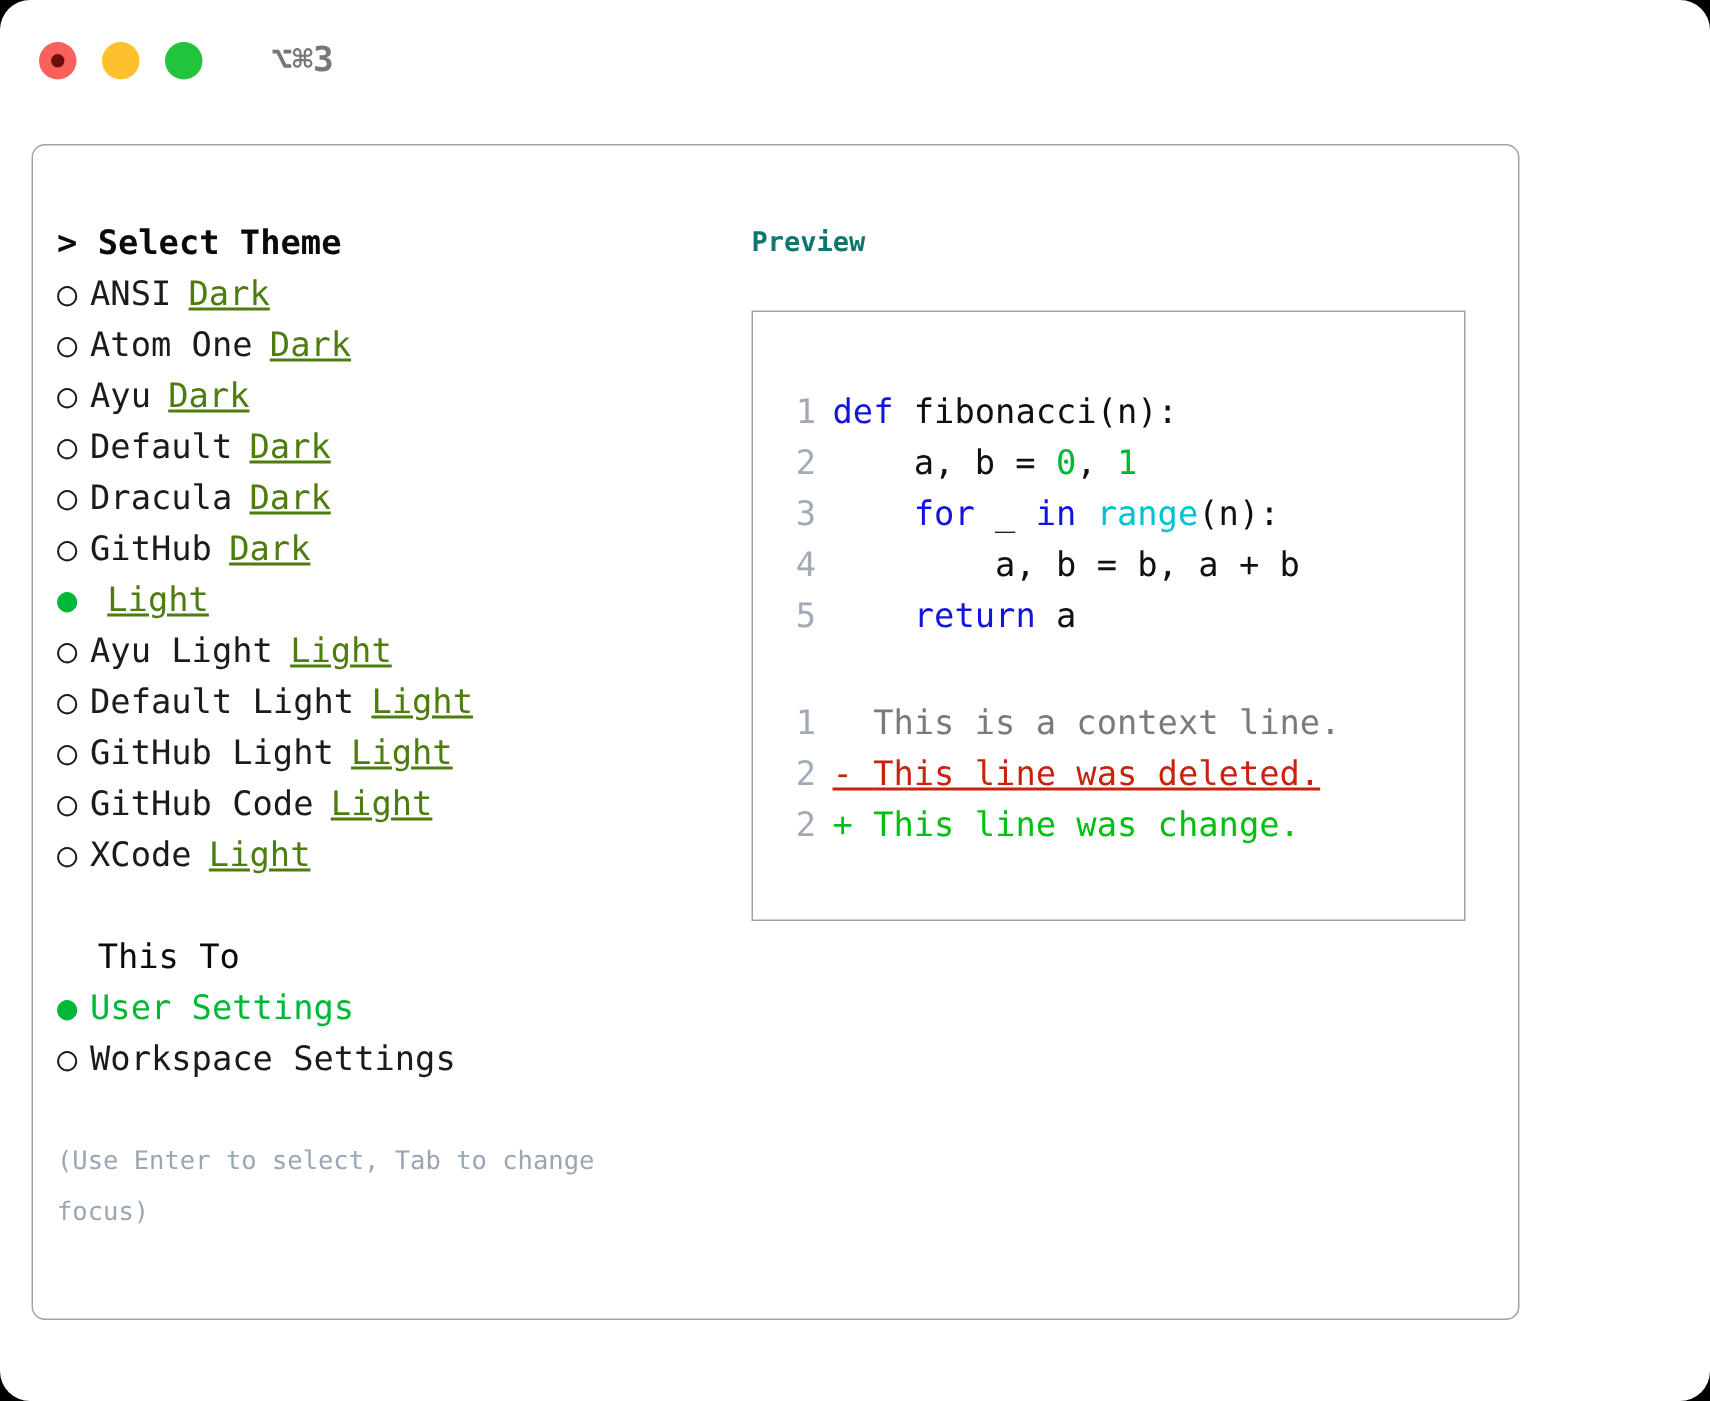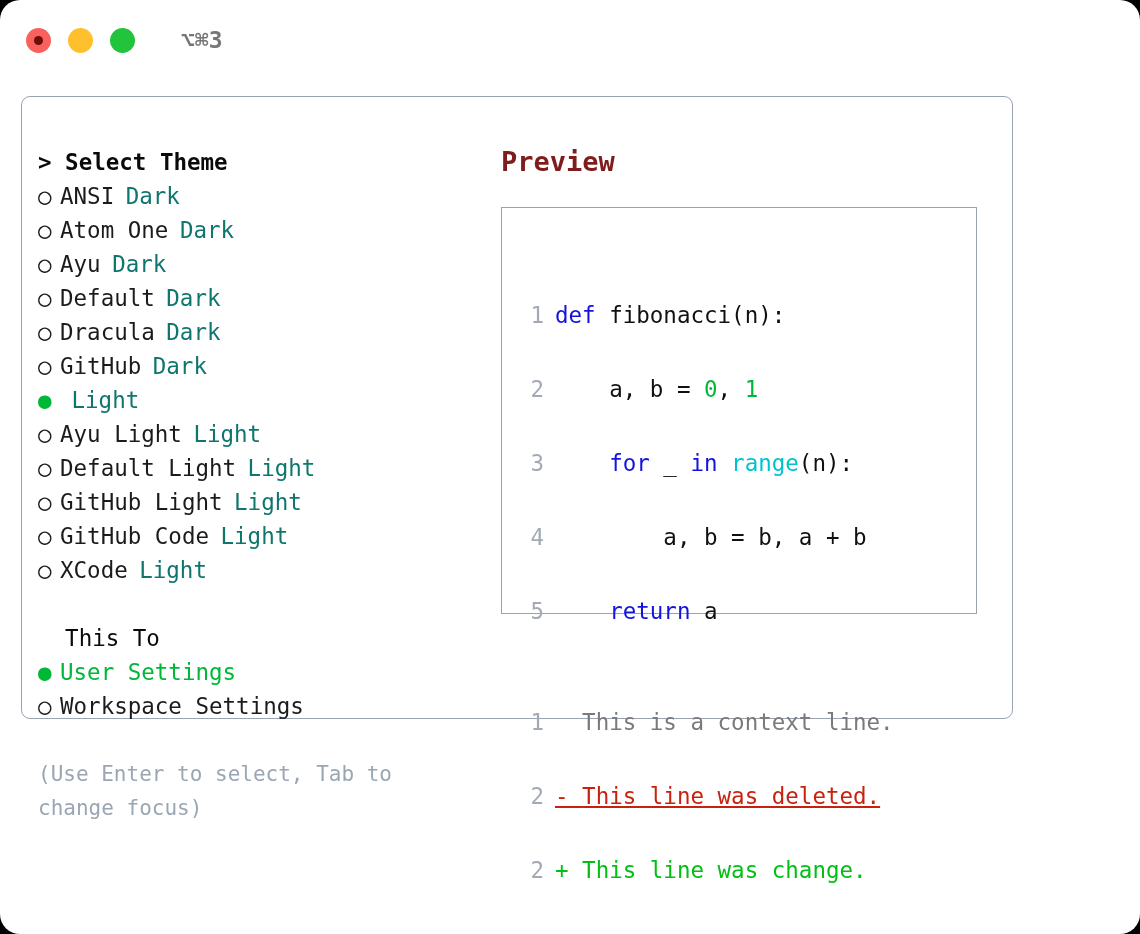--- a/index.html
+++ b/index.html
@@ -66,21 +66,21 @@
     letter-spacing: 0px;
     line-height: 1;
   }
 
   
   .frame {
     position: absolute;
     left: 21px;
     top: 96px;
     width: 992px;
-    height: 623px;
+    height: 784px;
     border: 1.5px solid #9aa3b0;
     border-radius: 9px;
     box-sizing: border-box;
     background: #ffffff;
   }
 
   .columns {
     position: absolute;
     left: 0; top: 0;
     width: 100%; height: 100%;
@@ -115,44 +115,45 @@
     width: 22px;
     flex: 0 0 22px;
     text-align: left;
     font-size: 22.5px;
     line-height: 34px;
   }
   .opt-row.selected .bullet,
   .opt-row.selected .opt-label { color: #00b838; }
   .opt-label { color: inherit; }
   .opt-suffix {
-    color: #0f766e;
+    color: #4d7c0f;
     margin-left: 11.5px;
+    text-decoration: underline;
   }
   .spacer-row { height: 34px; }
   .hint {
     margin-top: 34px;
-    font-size: 21px;
+    font-size: 17px;
     line-height: 34px;
     color: #9aa6b4;
     width: 415px;
   }
 
   
   .right-col {
     position: absolute;
     left: 479px;
     top: 48px;
     width: 500px;
   }
   .preview-title {
-    font-size: 27px;
+    font-size: 18px;
     line-height: 34px;
     font-weight: bold;
-    color: #7f1d1d;
+    color: #0f766e;
   }
   .preview-box {
     margin-top: 28px;
     width: 476px;
     height: 407px;
     border: 1.5px solid #9aa3b0;
     box-sizing: border-box;
     background: #ffffff;
     padding: 50px 0 0 12px;
   }
@@ -164,21 +165,21 @@
     align-items: baseline;
   }
   .lineno {
     display: inline-block;
     width: 30px;
     flex: 0 0 30px;
     text-align: right;
     color: #a2aab6;
     margin-right: 11px;
   }
-  .code-body { white-space: pre; color: #101010; margin-top: 40px; }
+  .code-body { white-space: pre; color: #101010; }
   .kw   { color: #1313e0; }
   .bi   { color: #00c2d1; }
   .num  { color: #00b838; }
   .pln  { color: #101010; }
   .gap  { height: 37px; }
   .diff-ctx { color: #7a7a7a; text-align: right; }
   .diff-del { color: #c8220f; text-decoration: underline; }
   .diff-add { color: #00c013; }
 </style>
 </head>

